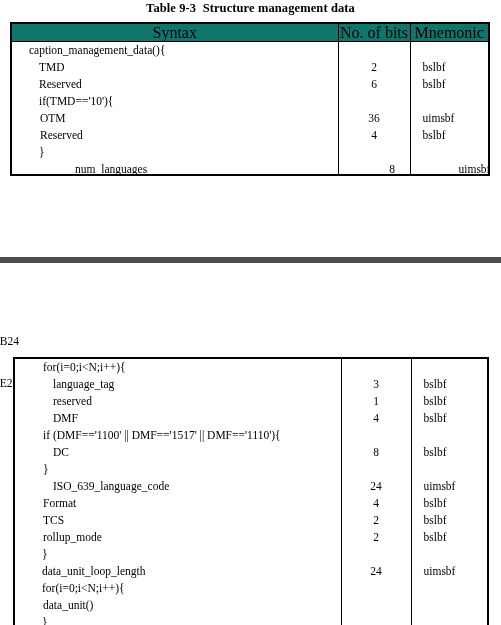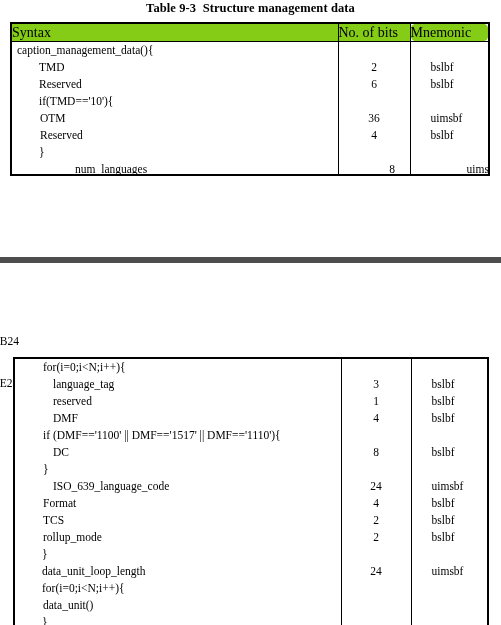--- a/index.html
+++ b/index.html
@@ -60,32 +60,32 @@
   .col-syntax  { width: 327px; }
   .col-bits    { width: 72px; }
   .col-mnem    { width: 79px; }
 
   #table-bottom .col-syntax { width: 327px; }
   #table-bottom .col-bits   { width: 70px; }
   #table-bottom .col-mnem   { width: 77px; }
 
   
   .hdr-row th {
-    background: #84cc16;
-    text-align: left;
+    background: #0f766e;
+    text-align: center;
     height: 17px;
     line-height: 17px;
-    font-size: 14px;
+    font-size: 16px;
     border-left: 1px solid #000;
     border-right: 1px solid #000;
     border-top: 2px solid #000;
     border-bottom: 1px solid #000;
   }
   .hdr-row th.first { border-left: 2px solid #000; }
-  .hdr-row th.last  { border-right: 2px solid #000; border-radius: 8px; }
+  .hdr-row th.last  { border-right: 2px solid #000; }
 
   
   .body-cell {
     border-left: 1px solid #000;
     border-right: 1px solid #000;
     vertical-align: top;
   }
   .body-cell.first { border-left: 2px solid #000; }
   .body-cell.last  { border-right: 2px solid #000; }
 
@@ -96,24 +96,24 @@
   .lines { display: block; }
   .line {
     display: block;
     height: 17px;
     line-height: 17px;
     white-space: pre;
     overflow: hidden;
   }
   .col-bits .line, .col-mnem .line { }
   .bits-val  { text-align: center; }
-  .mnem-val  { text-align: left; padding-left: 20px; }
-
-  
-  .ind0 { padding-left: 5px; }
+  .mnem-val  { text-align: left; padding-left: 12px; }
+
+  
+  .ind0 { padding-left: 17px; }
   .ind1 { padding-left: 27px; }
   .ind2 { padding-left: 28px; }
   .ind3 { padding-left: 38px; }
 
   
   .clip-line { height: 13px; line-height: 17px; margin-left: 36px; }
 
   
   .page-separator {
     position: absolute;

